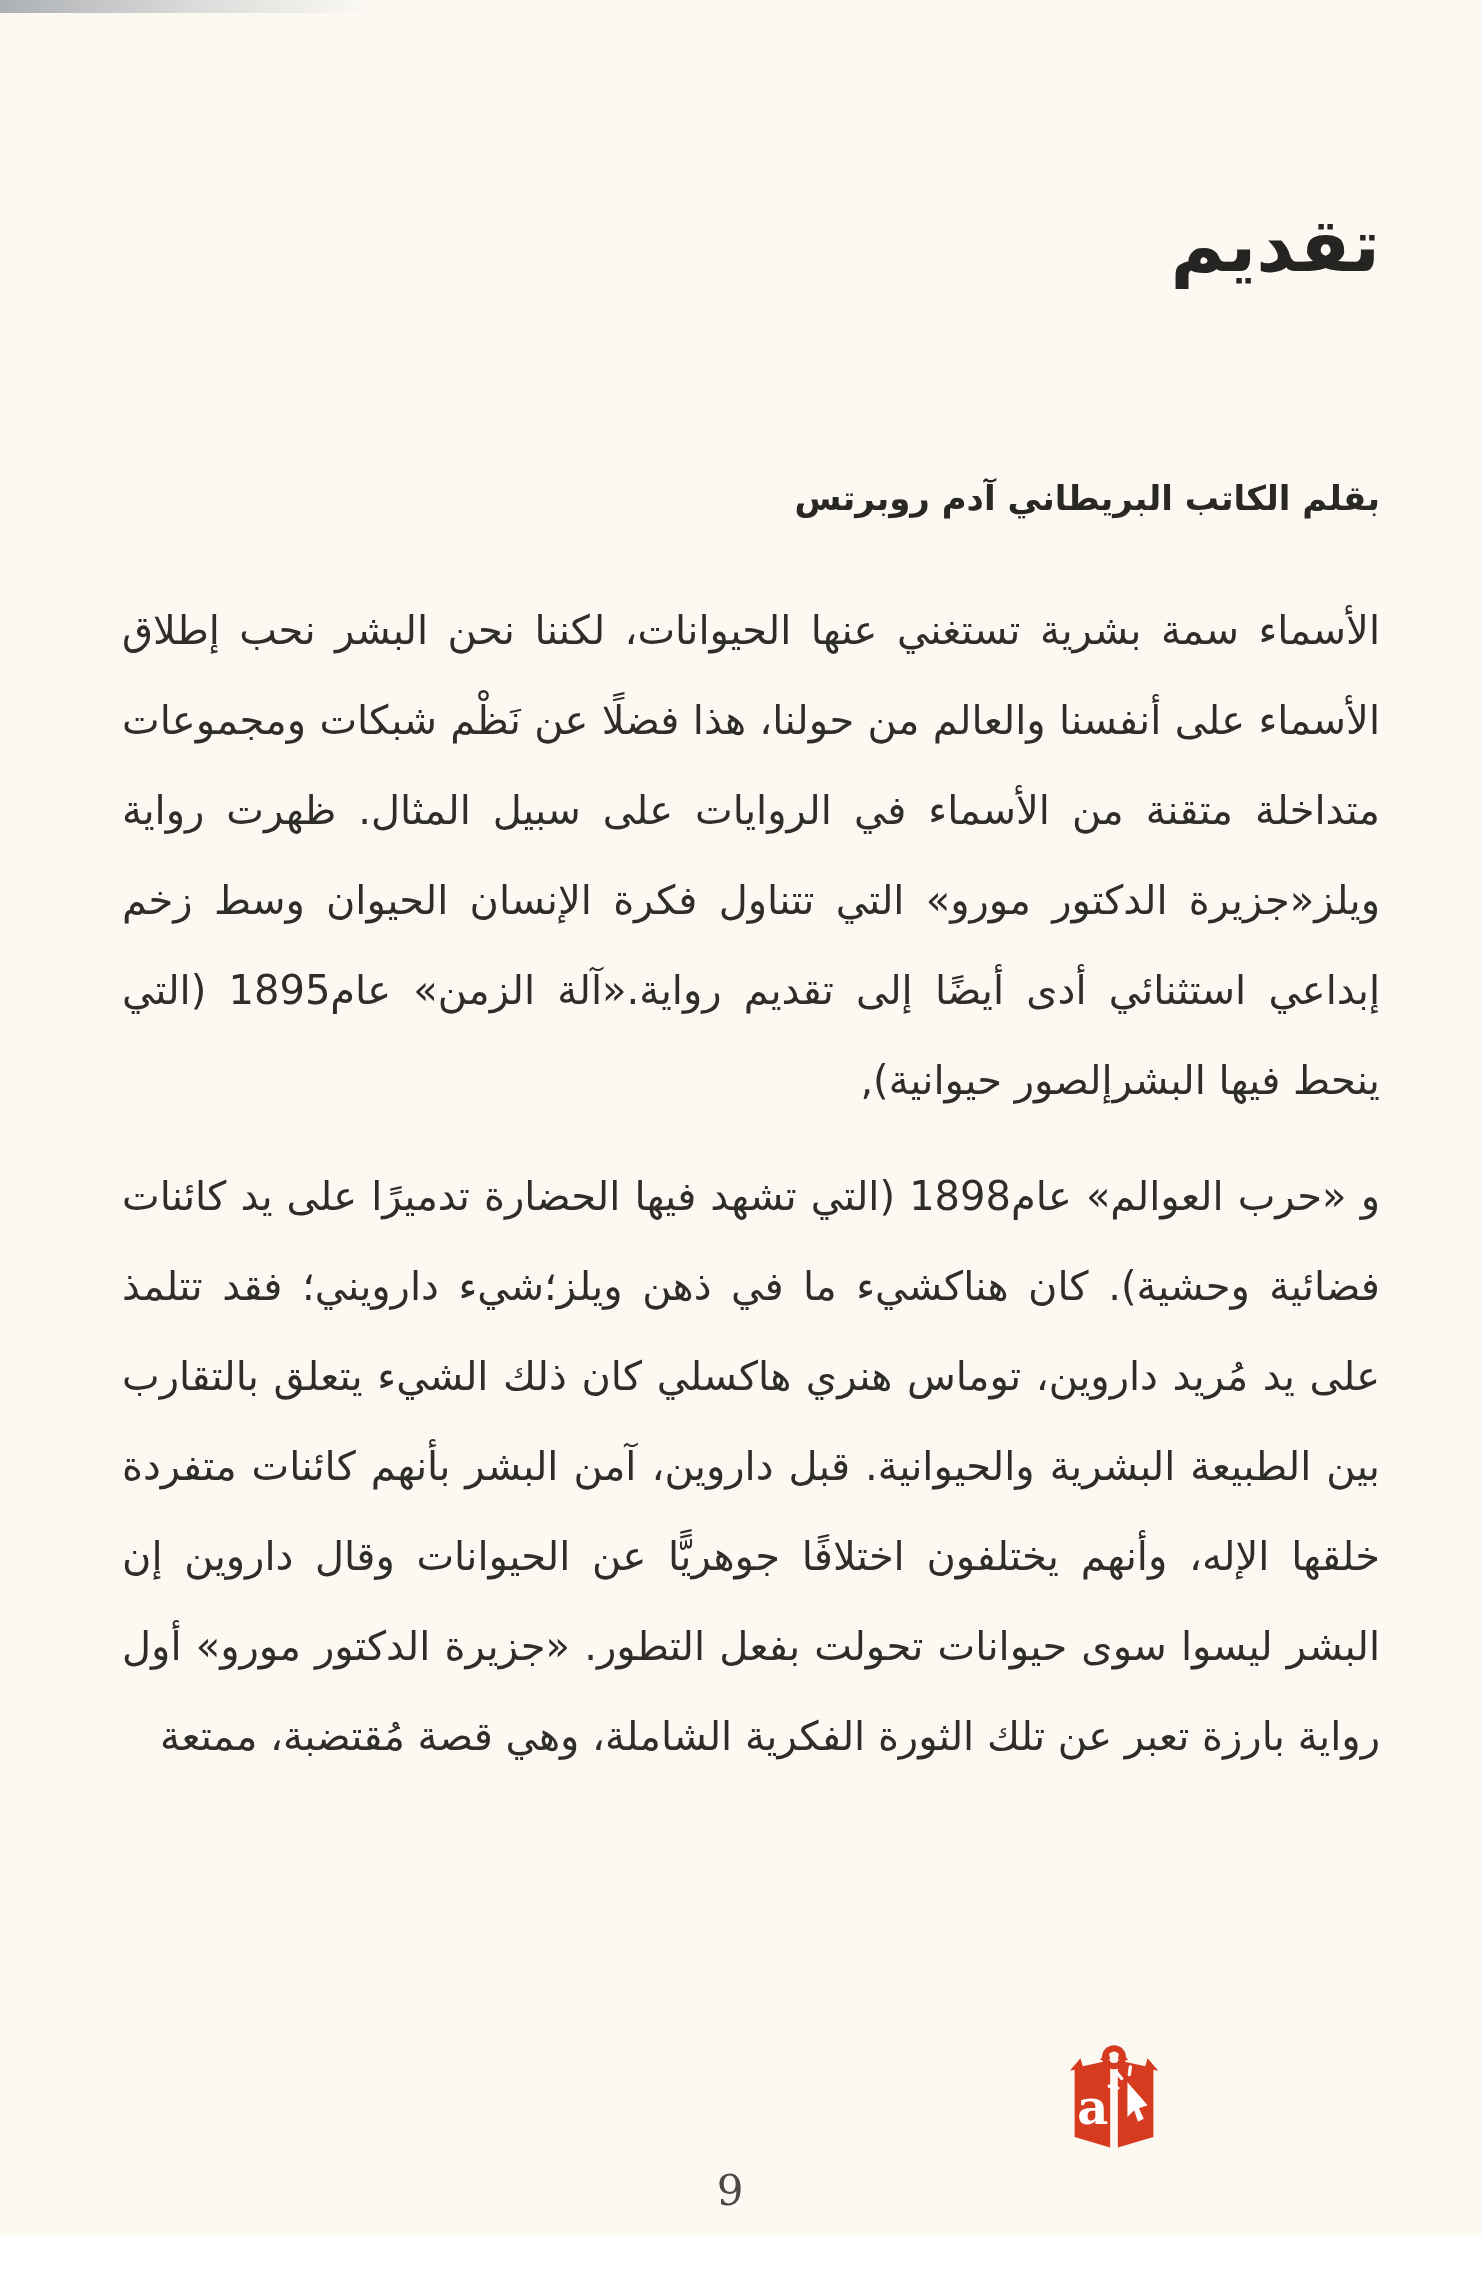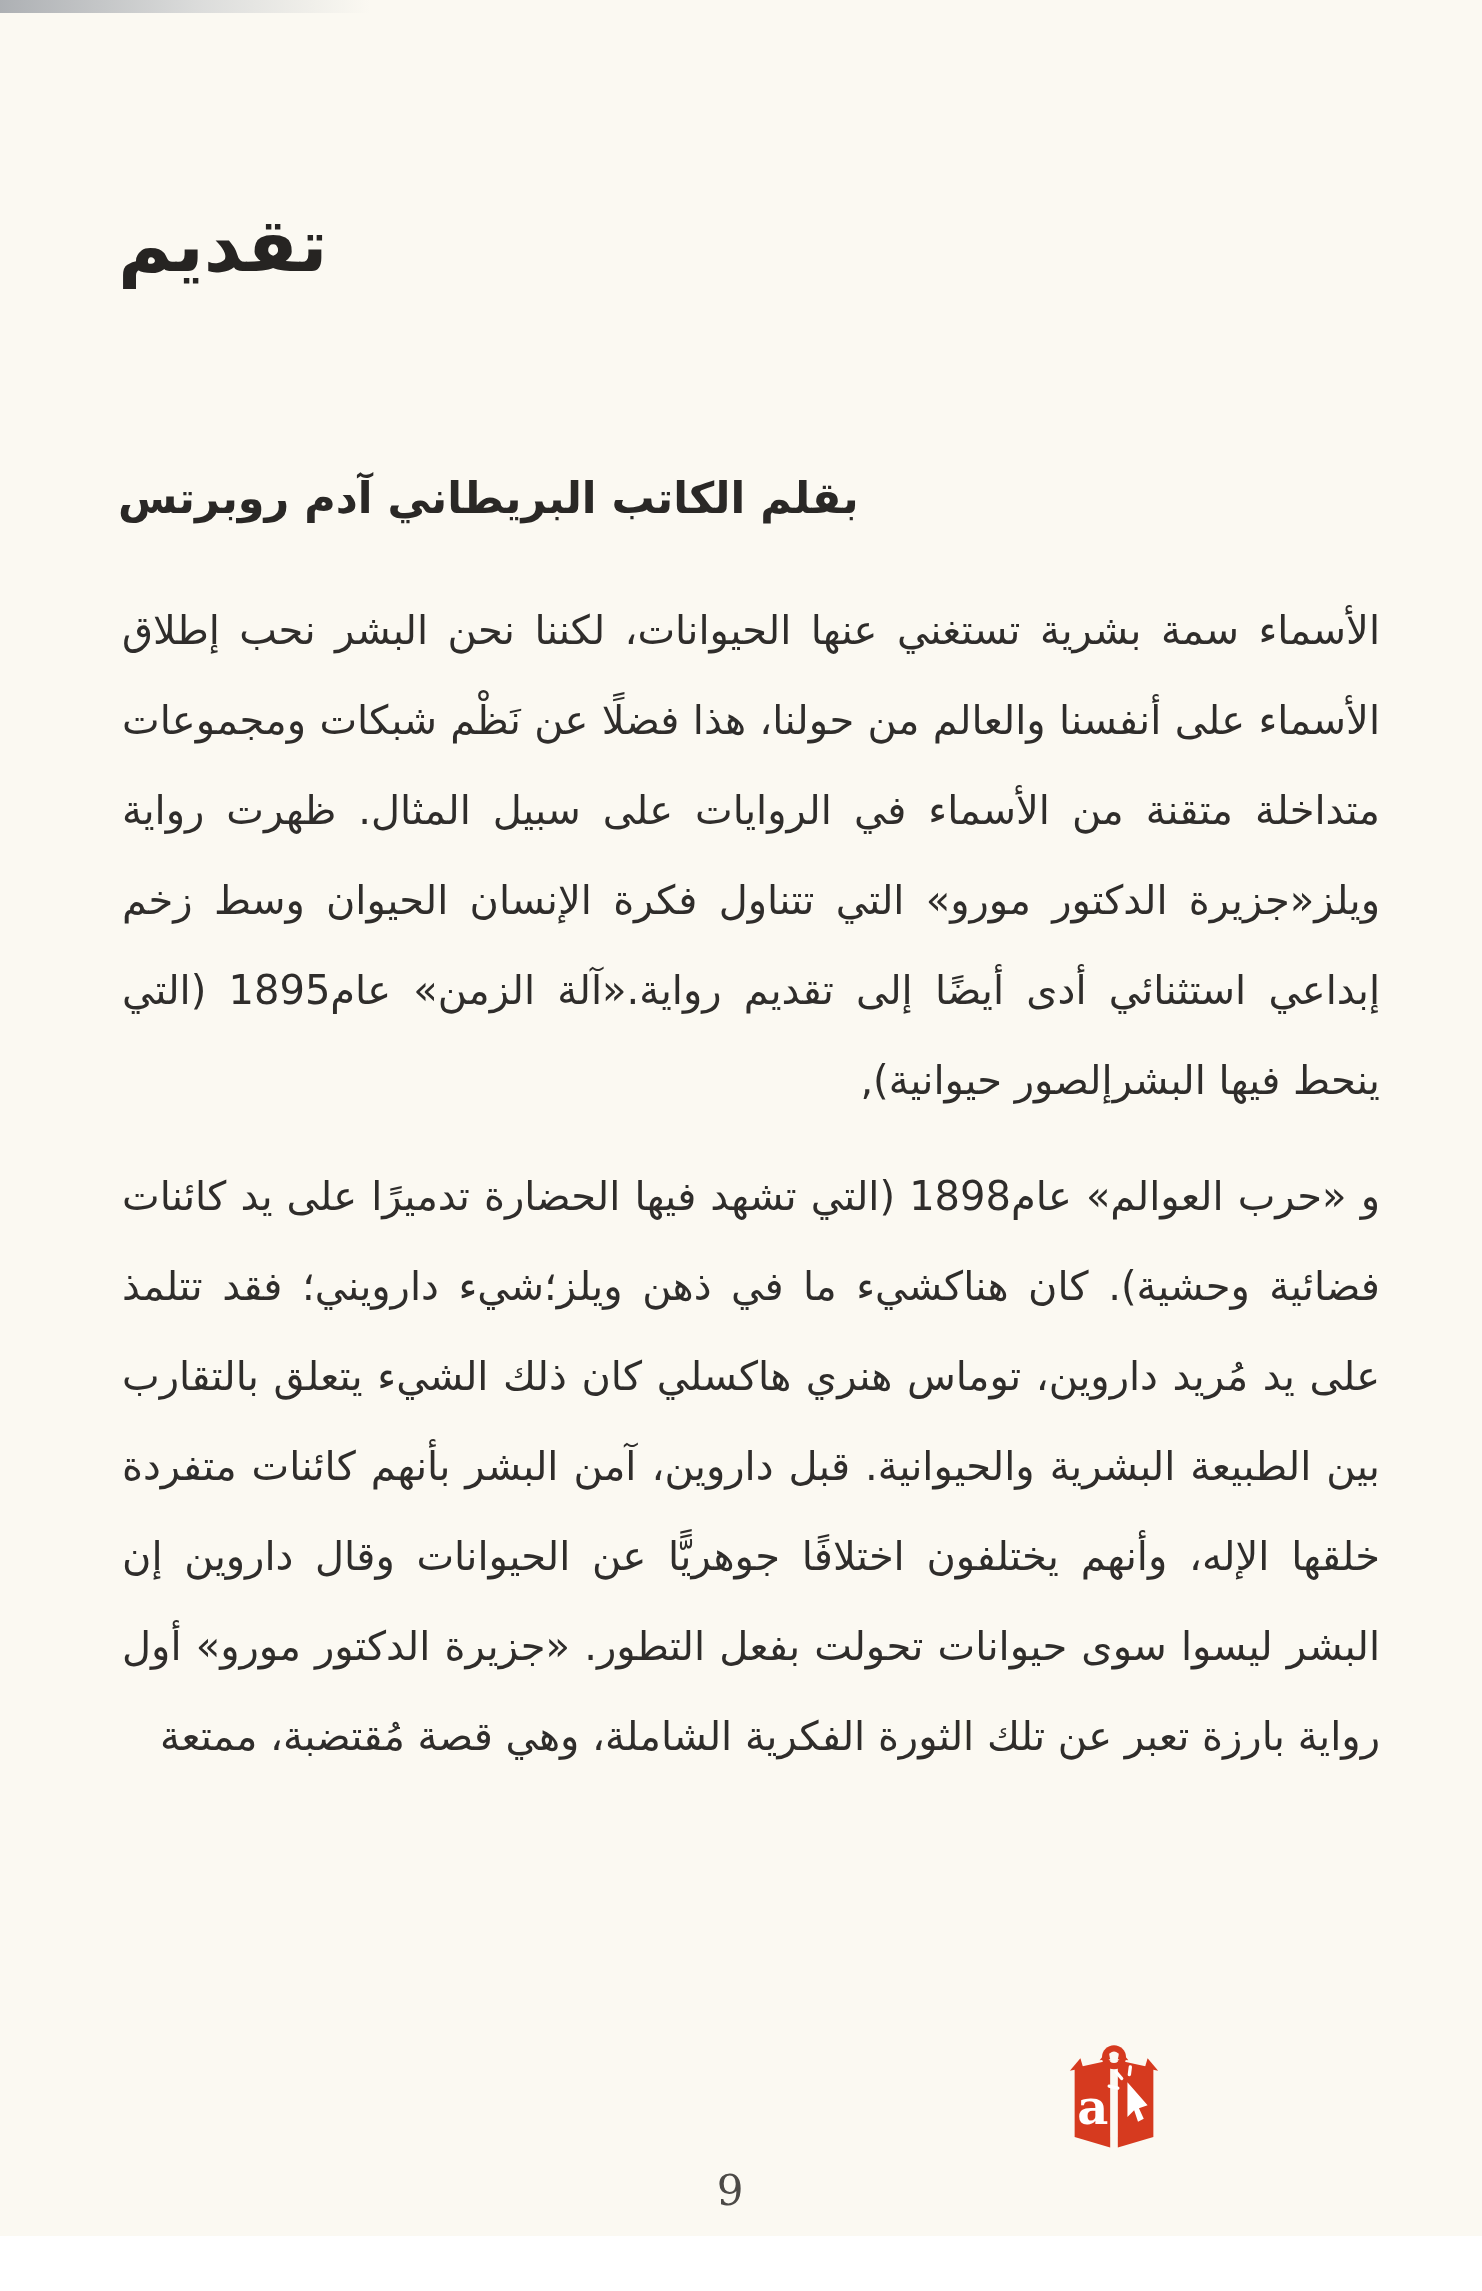--- a/index.html
+++ b/index.html
@@ -13,26 +13,26 @@
   }
   .streak{
     position:absolute;top:0;left:0;width:370px;height:13px;
     background:linear-gradient(to right,rgba(96,104,118,.5),rgba(140,148,162,.28) 55%,rgba(160,168,180,0));
   }
   .content{
     position:absolute;top:0;right:102px;left:118px;
     direction:rtl;color:#2f2d2b;
   }
   .title{
-    margin:0;padding-top:190px;text-align:left;
+    margin:0;padding-top:190px;text-align:right;
     font-size:74px;font-weight:bold;line-height:110px;color:#262422;
   }
   .byline{
-    margin:165px 0 0 0;text-align:left;
-    font-size:43px;font-weight:bold;line-height:66px;color:#2a2826;
+    margin:165px 0 0 0;text-align:right;
+    font-size:34px;font-weight:bold;line-height:66px;color:#2a2826;
   }
   .bodytext{
     margin-top:54px;
     font-size:40px;line-height:90px;
     text-align:justify;text-align-last:right;
   }
   .bodytext p{margin:0 0 26px 4px;}
   .pagenum{
     position:absolute;left:700px;top:2166px;width:60px;text-align:center;
     font-family:"DejaVu Serif",serif;font-size:42px;color:#4c4a47;

